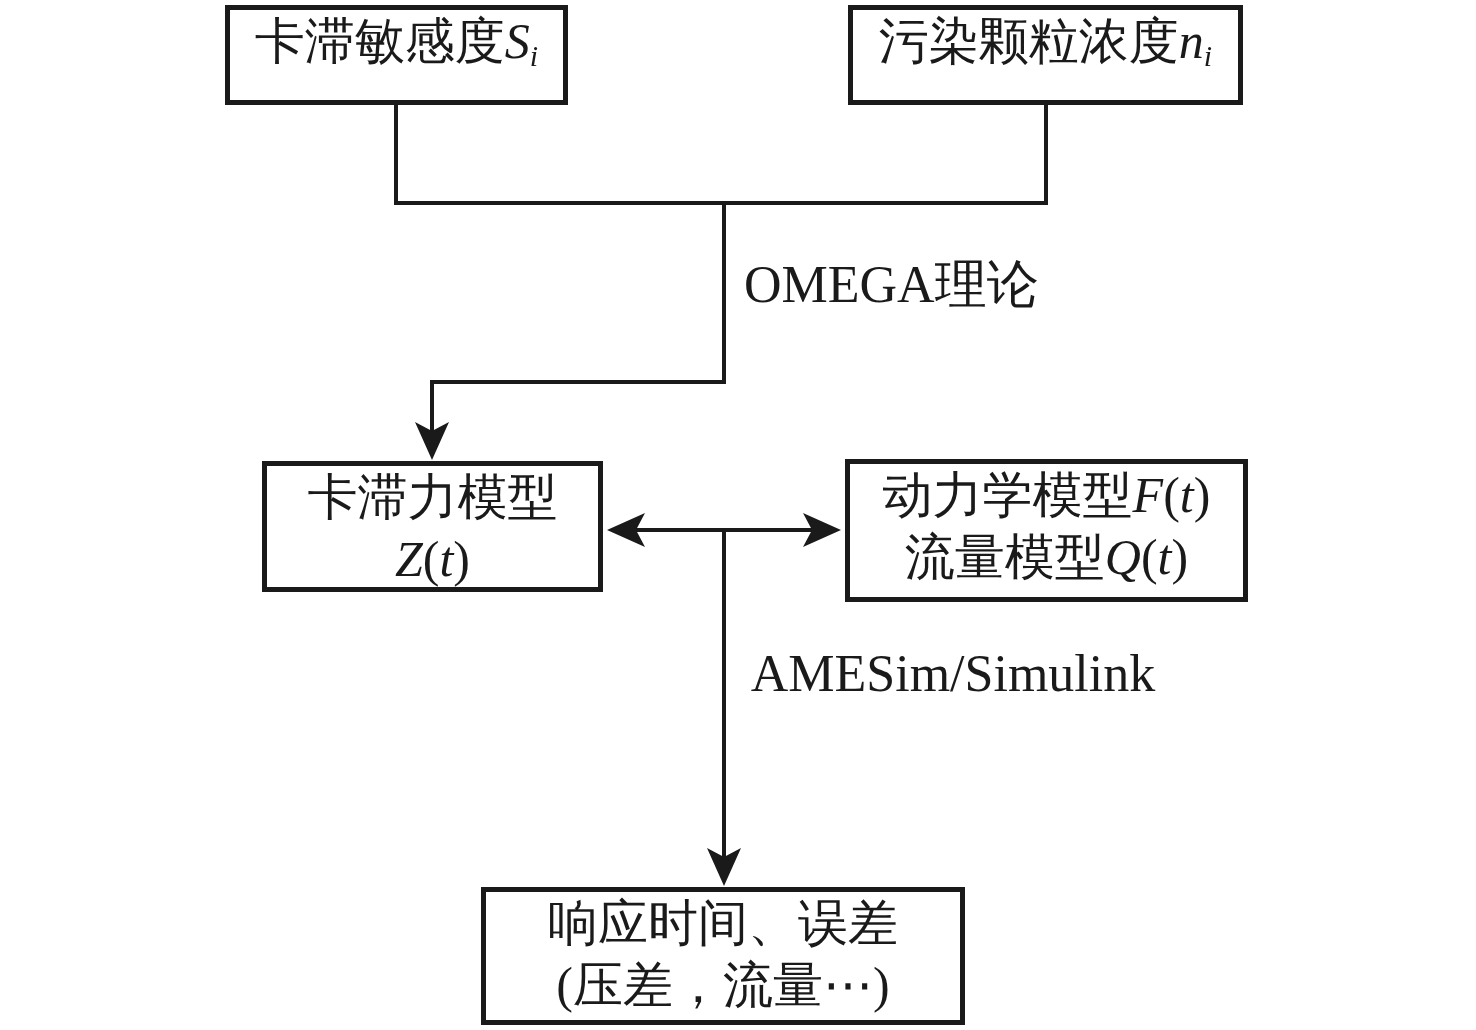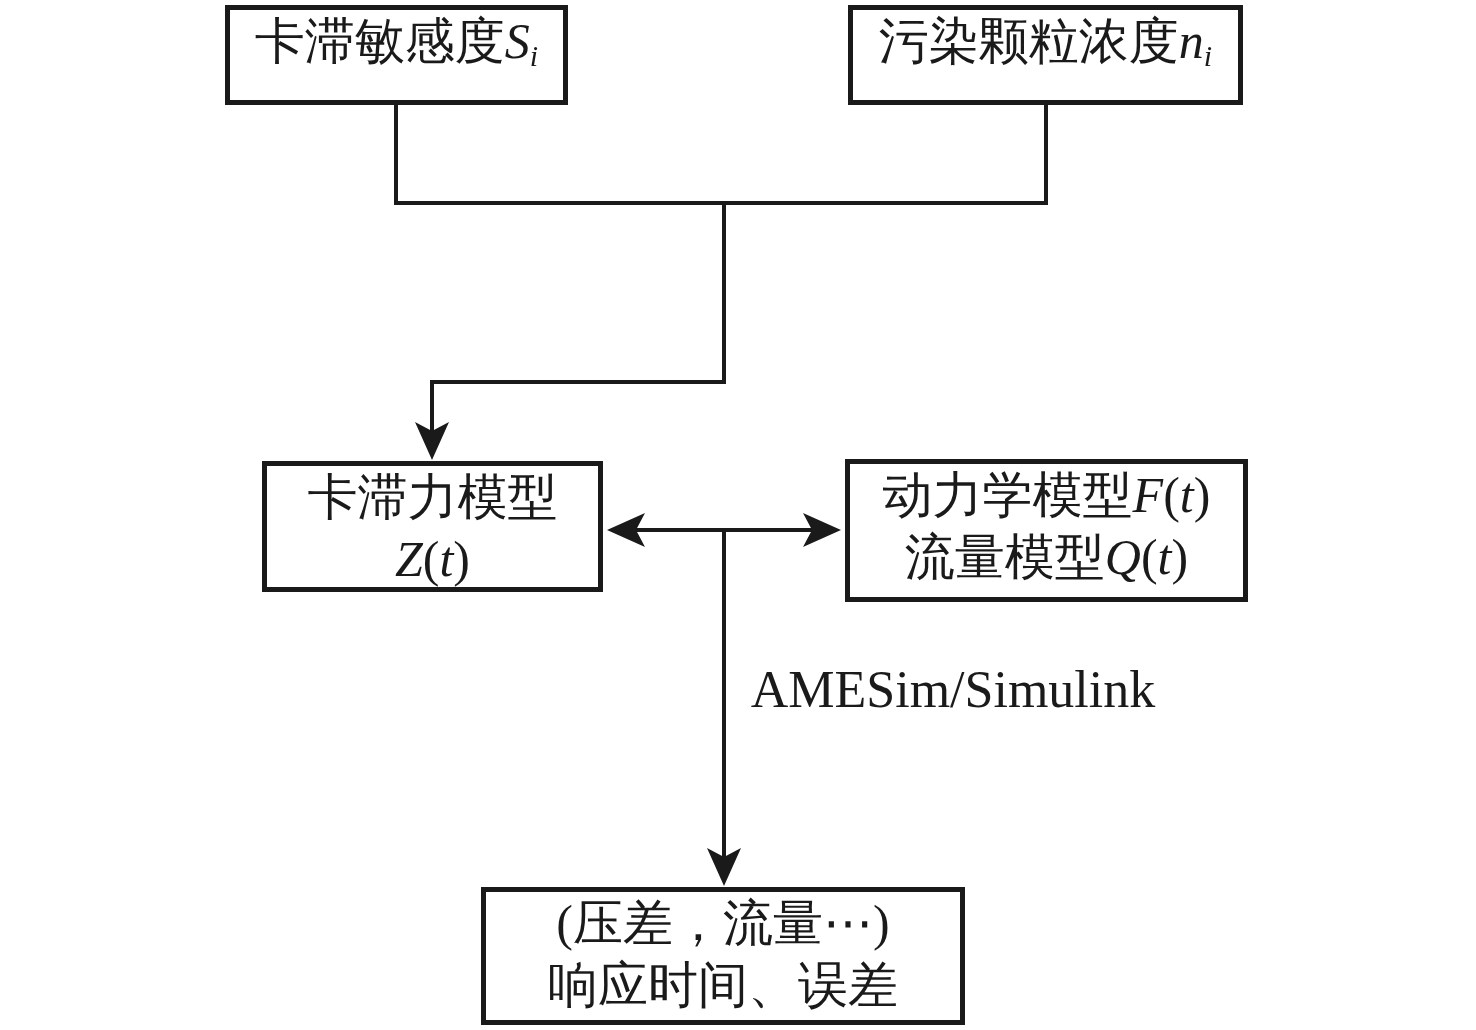--- a/index.html
+++ b/index.html
@@ -44,21 +44,21 @@
     line-height: 0;
     vertical-align: -0.28em;
   }
   .edge-label {
     position: absolute;
     font-size: 52px;
     line-height: 1.18;
     white-space: nowrap;
   }
   #label-omega-theory { left: 744px; top: 254px; }
-  #label-cosimulation { left: 740px; top: 643px; width: 426px; text-align: center; margin-top: 16px; }
+  #label-cosimulation { left: 740px; top: 643px; width: 426px; text-align: center; }
 </style>
 </head>
 <body>
 
 <div id="canvas">
 
   <svg id="connector-layer" viewBox="0 0 1476 1030" xmlns="http://www.w3.org/2000/svg">
     <g stroke="#1a1a1a" stroke-width="4" fill="none">
       <line x1="396" y1="103" x2="396" y2="205"></line>
       <line x1="1046" y1="103" x2="1046" y2="205"></line>
@@ -82,20 +82,21 @@
       <span>卡滞敏感度</span><span class="var">S</span><sub class="vsub">i</sub>
     </div>
   </div>
 
   <div class="box" id="box-particle-concentration">
     <div>
       <span>污染颗粒浓度</span><span class="var">n</span><sub class="vsub">i</sub>
     </div>
   </div>
 
+  <div class="edge-label" id="label-omega-theory">OMEGA理论</div>
 
   <div class="box" id="box-stick-force-model">
     <div>卡滞力模型</div>
     <div>
       <span class="var">Z</span><span>(</span><span class="arg">t</span><span>)</span>
     </div>
   </div>
 
   <div class="box" id="box-flow-dynamics-model">
     <div>
@@ -104,17 +105,17 @@
     <div>
       <span>流量模型</span><span class="var">Q</span><span>(</span><span class="arg">t</span><span>)</span>
     </div>
   </div>
 
   <div class="edge-label" id="label-cosimulation">
     <div>AMESim/Simulink</div>
   </div>
 
   <div class="box" id="box-simulation-output">
+    <div>响应时间、误差</div>
     <div>(压差，流量⋯)</div>
-    <div>响应时间、误差</div>
   </div>
 
 </div>
 
 </body></html>

